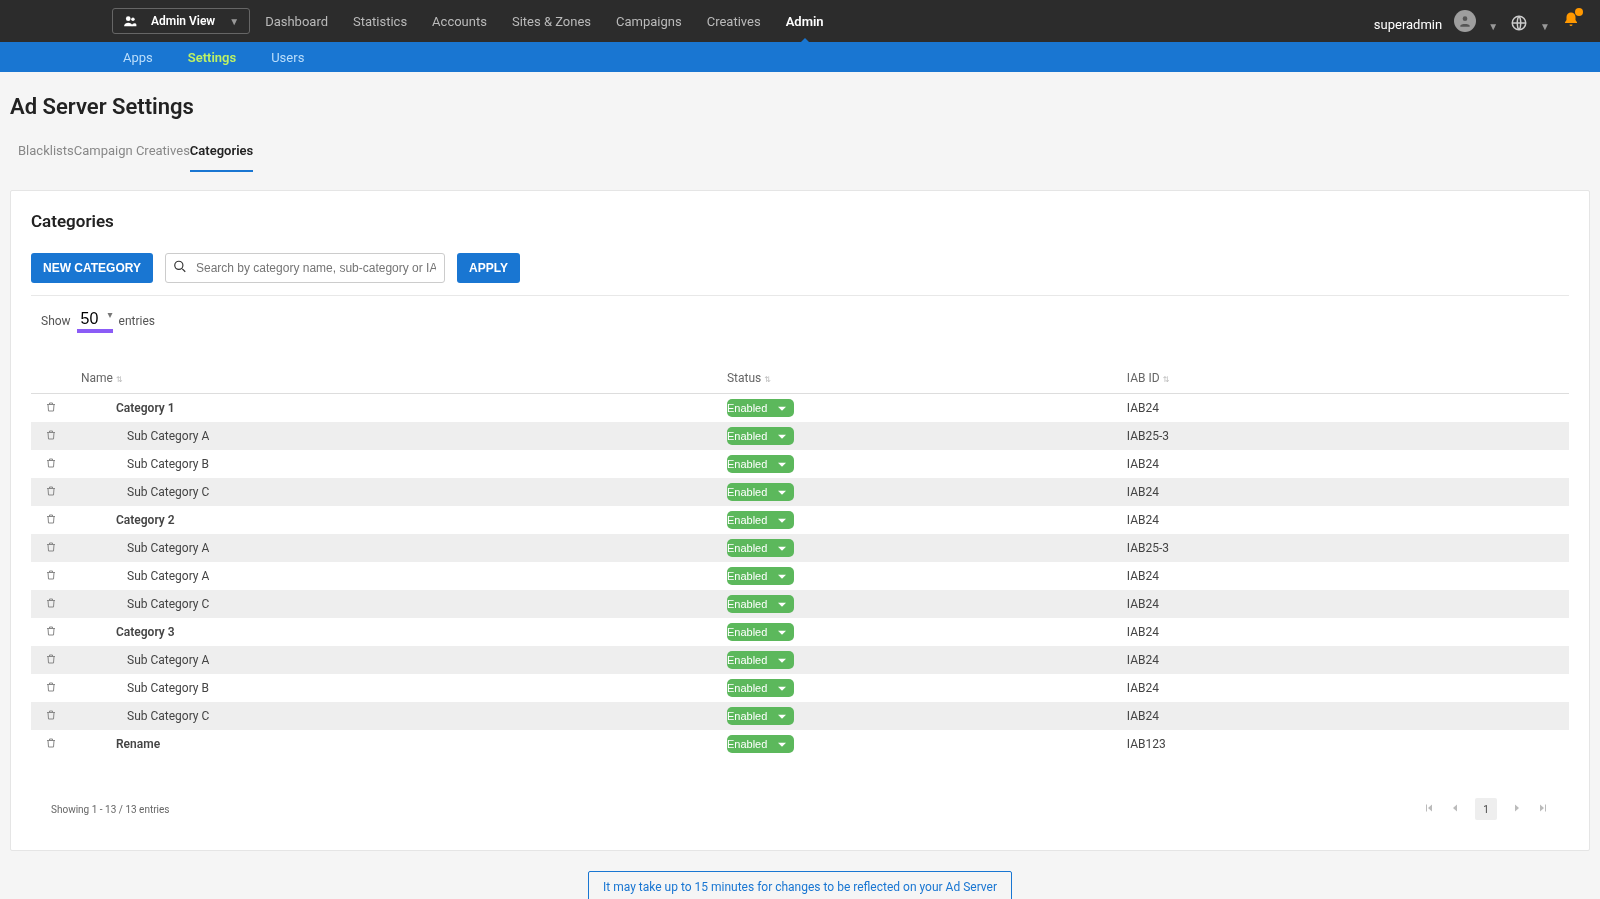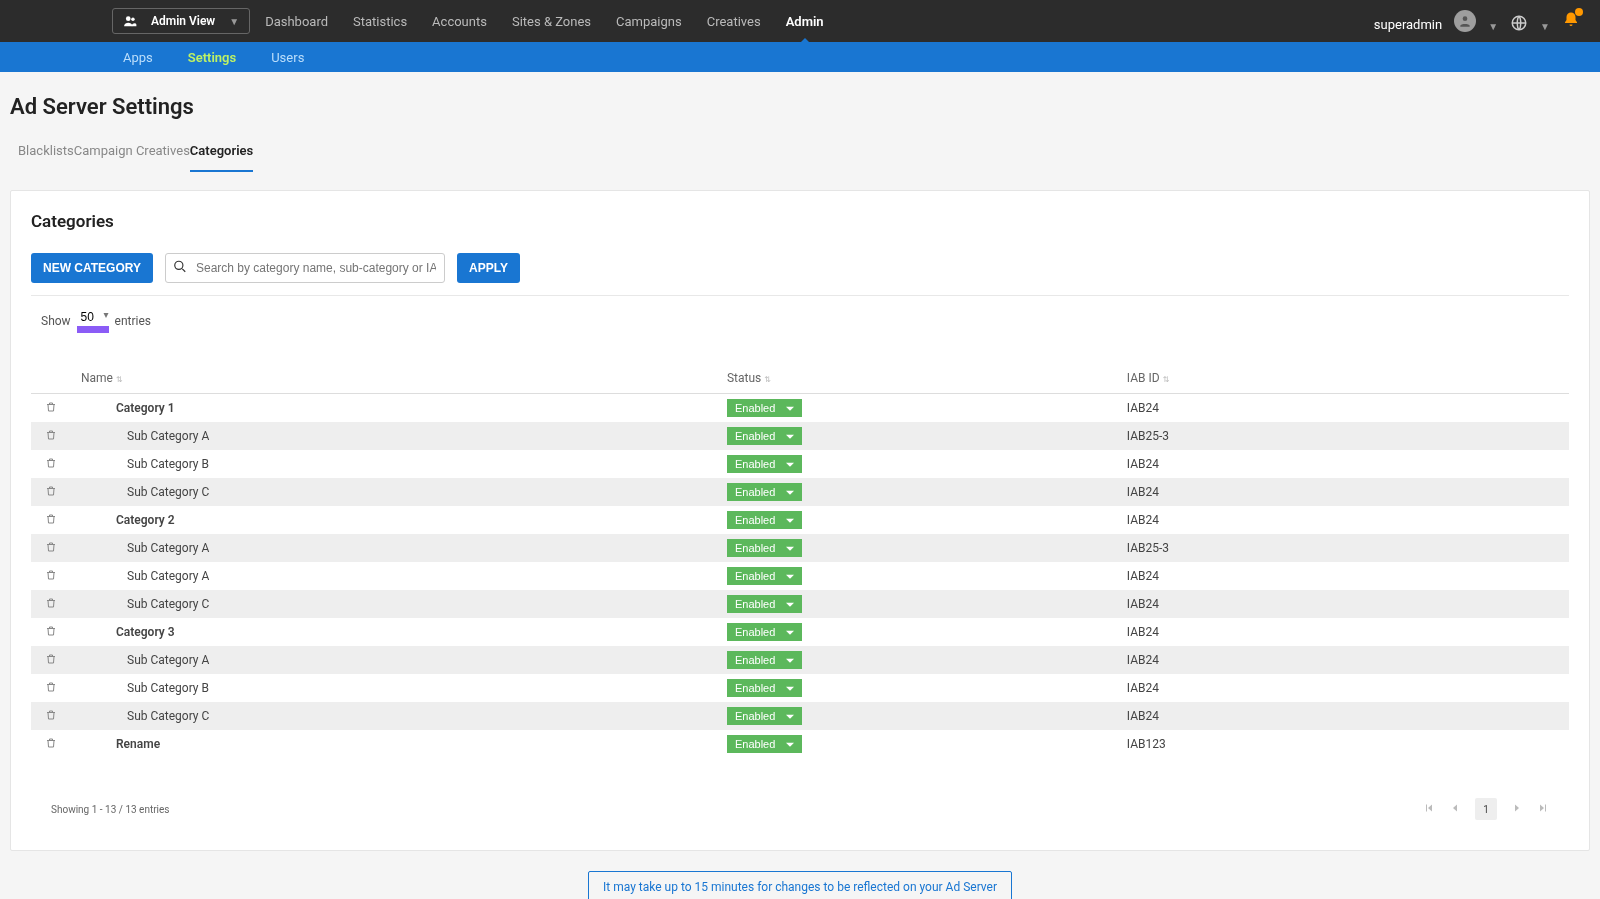--- a/index.html
+++ b/index.html
@@ -34,37 +34,37 @@
   
   .card { background: #fff; margin: 18px 10px 10px; border: 1px solid #e5e5e5; border-radius: 2px; padding: 20px 20px 30px; }
   .card h2 { font-size: 17px; font-weight: 600; color: #222; margin-bottom: 22px; }
   .toolbar-row { display: flex; gap: 12px; padding-bottom: 12px; border-bottom: 1px solid #e8e8e8; }
   .btn-primary { background: #1976d2; color: #fff; border: none; border-radius: 3px; padding: 8px 12px; font-size: 12px; font-weight: 600; cursor: pointer; }
   .search-wrap { position: relative; flex: 0 0 280px; }
   .search-wrap input { width: 100%; padding: 7px 8px 7px 30px; border: 1px solid #ccc; border-radius: 3px; font-size: 12px; }
   .search-wrap .searchico { position: absolute; left: 8px; top: 50%; transform: translateY(-50%); color: #555; }
 
   .entries-row { display: flex; align-items: center; gap: 6px; font-size: 12px; color: #555; padding: 12px 10px 10px; }
-  .entries-row select { border: none; border-bottom: 7px solid #8b5cf6; background: transparent; font-size: 12px; padding: 2px 14px 2px 4px; appearance: none; }
+  .entries-row select { border: none; border-bottom: 4px solid #8b5cf6; background: transparent; font-size: 16px; padding: 2px 14px 2px 4px; appearance: none; }
   .entries-select-wrap { position: relative; }
   .entries-select-wrap::after { content: '▾'; position: absolute; right: 0; top: 1px; font-size: 10px; color: #777; pointer-events: none; }
 
   
   table.data { width: 100%; border-collapse: collapse; margin-top: 20px; }
   table.data th { text-align: left; font-weight: 400; color: #666; font-size: 12px; padding: 8px 10px; border-bottom: 1px solid #ddd; }
   table.data th .sort { font-size: 8px; color: #bbb; padding-left: 3px; }
   table.data td { padding: 5px 10px; font-size: 12px; color: #444; vertical-align: middle; }
   table.data tbody tr.shade { background: #eeeeee; }
   .col-trash { width: 40px; text-align: center; }
   .col-name { width: 42%; }
   .col-status { width: 26%; }
   .cat-name { font-weight: 600; padding-left: 35px; display: inline-block; }
   .sub-name { padding-left: 46px; display: inline-block; }
   .trash-ico { color: #888; cursor: pointer; }
-  .status-select { background: #5cb85c; color: #fff; border: none; border-radius: 0; padding: 3px 26px 3px 8px; font-size: 11px; appearance: none; position: relative; cursor: pointer; }
+  .status-select { background: #5cb85c; color: #fff; border: none; border-radius: 5px; padding: 3px 26px 3px 0; font-size: 11px; appearance: none; position: relative; cursor: pointer; }
   .status-wrap { position: relative; display: inline-block; }
   .status-wrap::after { content: ''; position: absolute; right: 8px; top: 50%; transform: translateY(-30%); width: 0; height: 0; border-left: 4px solid transparent; border-right: 4px solid transparent; border-top: 4px solid #fff; pointer-events: none; }
   .status-wrap::before { content: ''; position: absolute; right: 22px; top: 3px; bottom: 3px; width: 1px; background: rgba(255,255,255,0.4); pointer-events: none; }
 
   
   .table-foot { display: flex; justify-content: space-between; align-items: center; padding: 40px 20px 0; font-size: 10px; color: #666; }
   .pager { display: flex; align-items: center; gap: 14px; color: #bbb; }
   .pager .pg { cursor: pointer; }
   .pager .current { background: #eee; color: #444; width: 22px; height: 22px; display: inline-flex; align-items: center; justify-content: center; border-radius: 2px; }
 

